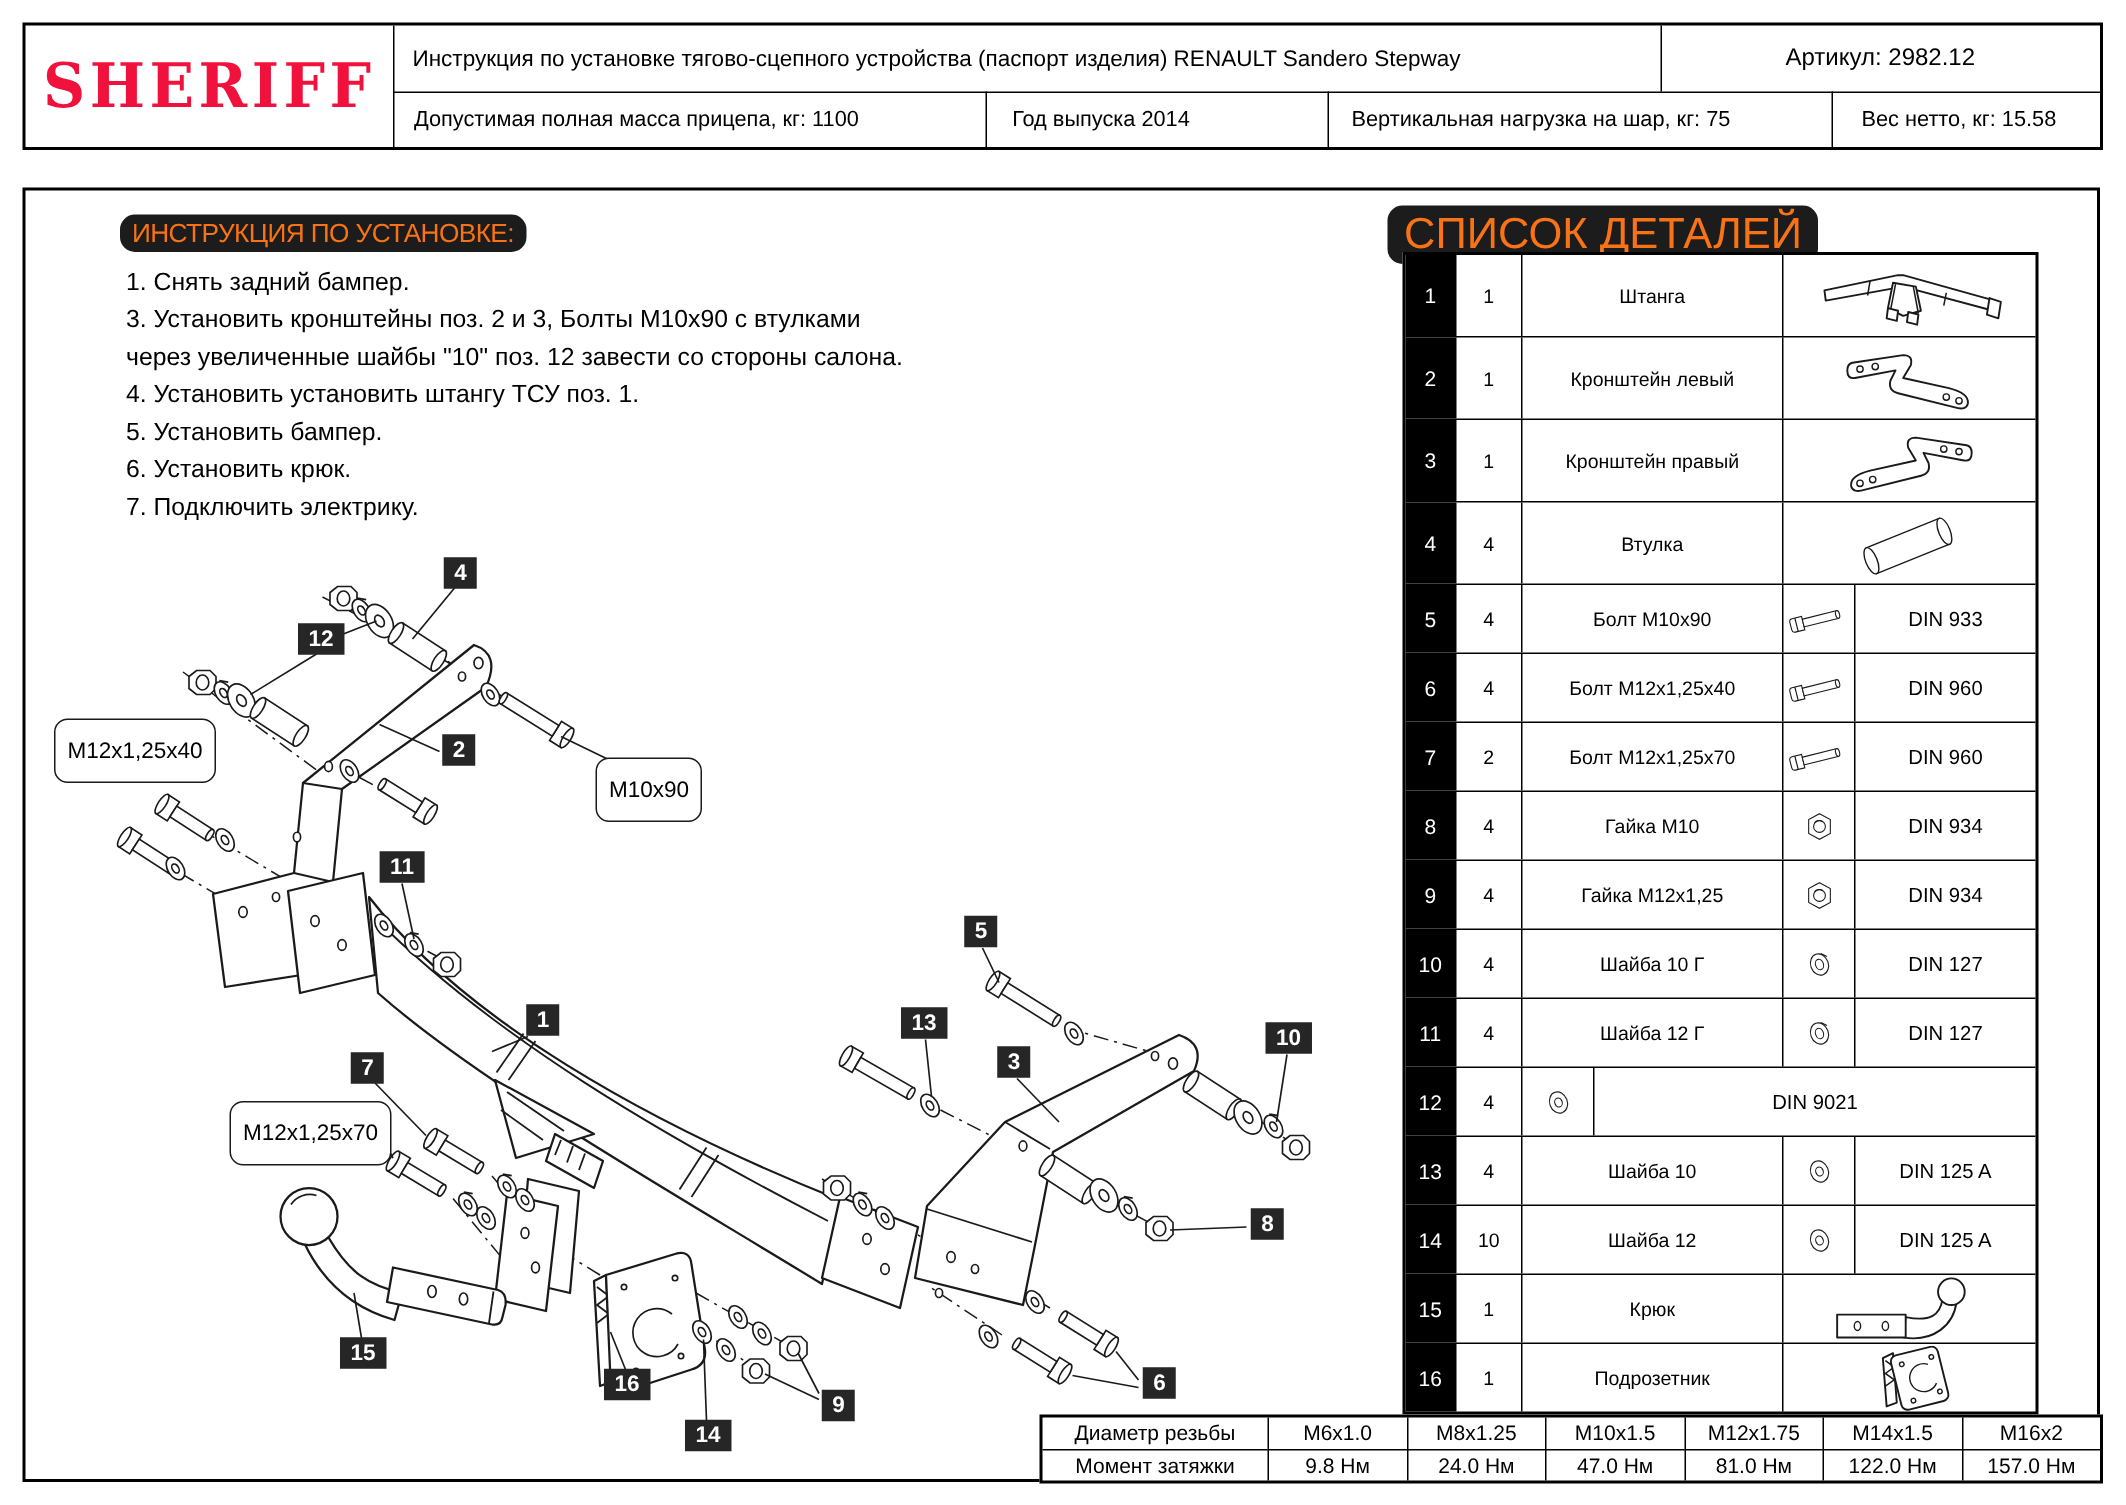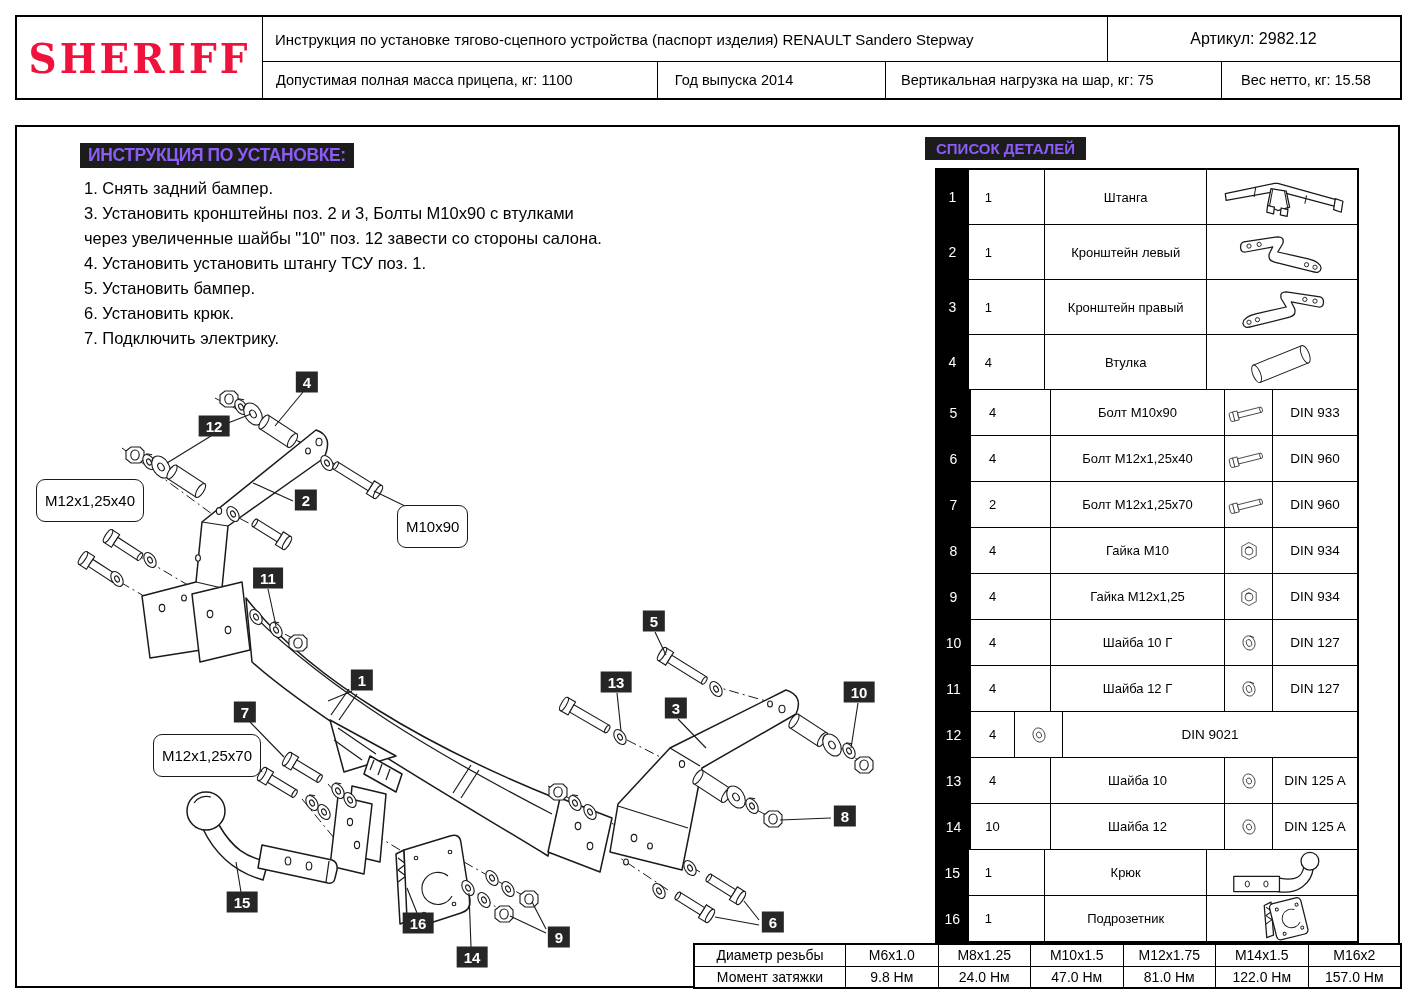--- a/index.html
+++ b/index.html
@@ -6,35 +6,35 @@
   .page{position:relative;width:1417px;height:1003px;background:#fff;overflow:hidden;
         font-family:"Liberation Sans",sans-serif;color:#000;}
   
   .hdr{position:absolute;left:15px;top:15px;width:1383px;height:81px;border:2px solid #000;}
   .hline{position:absolute;background:#000;}
   .cell{position:absolute;display:flex;align-items:center;font-size:15px;}
   .logo{font-family:"DejaVu Serif",serif;font-weight:bold;font-size:39px;letter-spacing:3px;
         color:#f0123c;transform:scaleY(1.05);}
   
   .frame{position:absolute;left:15px;top:125px;width:1381px;height:859px;border:2px solid #000;}
-  .badge{position:absolute;background:#1c1c1c;color:#8b5cf6;font-weight:bold;white-space:nowrap;}
+  .badge{position:absolute;background:#1c1c1c;color:#f97316;font-weight:normal;white-space:nowrap;border-radius:10px;}
   .instr-badge{left:80px;top:143px;font-size:17.5px;padding:2px 8px;letter-spacing:-0.4px;}
-  .parts-badge{left:925px;top:137px;font-size:15px;padding:3px 11px;}
+  .parts-badge{left:925px;top:137px;font-size:29px;padding:3px 11px;}
   .instr-list{position:absolute;left:84px;top:176px;width:630px;font-size:16.5px;line-height:25px;}
   .instr-item{white-space:pre-line;}
   
   .ptable{position:absolute;left:935px;top:168px;width:420px;border:2px solid #000;background:#fff;}
   .prow{display:flex;height:45px;border-top:1px solid #000;}
   .prow:first-child{border-top:none;}
   .prow.tall{height:54px;}
   .pc{display:flex;align-items:center;justify-content:center;border-left:1px solid #000;
       font-size:13px;box-sizing:border-box;}
   .c-num{width:33px;background:#000;color:#fff;border-left:none;font-size:14px;}
   .c-qty{width:44px;}
-  .c-name{width:174px;text-align:center;padding:0 3px;margin-left:36px;}
+  .c-name{width:174px;text-align:center;padding:0 3px;}
   .c-img{flex:1;padding:0;}
   .c-img svg.big{width:150px;height:44px;}
   .c-img.split{padding:0;}
   .icon-cell{width:48px;height:100%;display:flex;align-items:center;justify-content:center;
              border-right:1px solid #000;box-sizing:border-box;}
   .icon-cell svg{width:42px;height:26px;}
   .din-cell{flex:1;display:flex;align-items:center;justify-content:center;font-size:13.5px;}
   
   .ttable{position:absolute;left:693px;top:943px;border:2px solid #000;background:#fff;
           display:grid;grid-template-columns:150px repeat(6,92.5px);}

